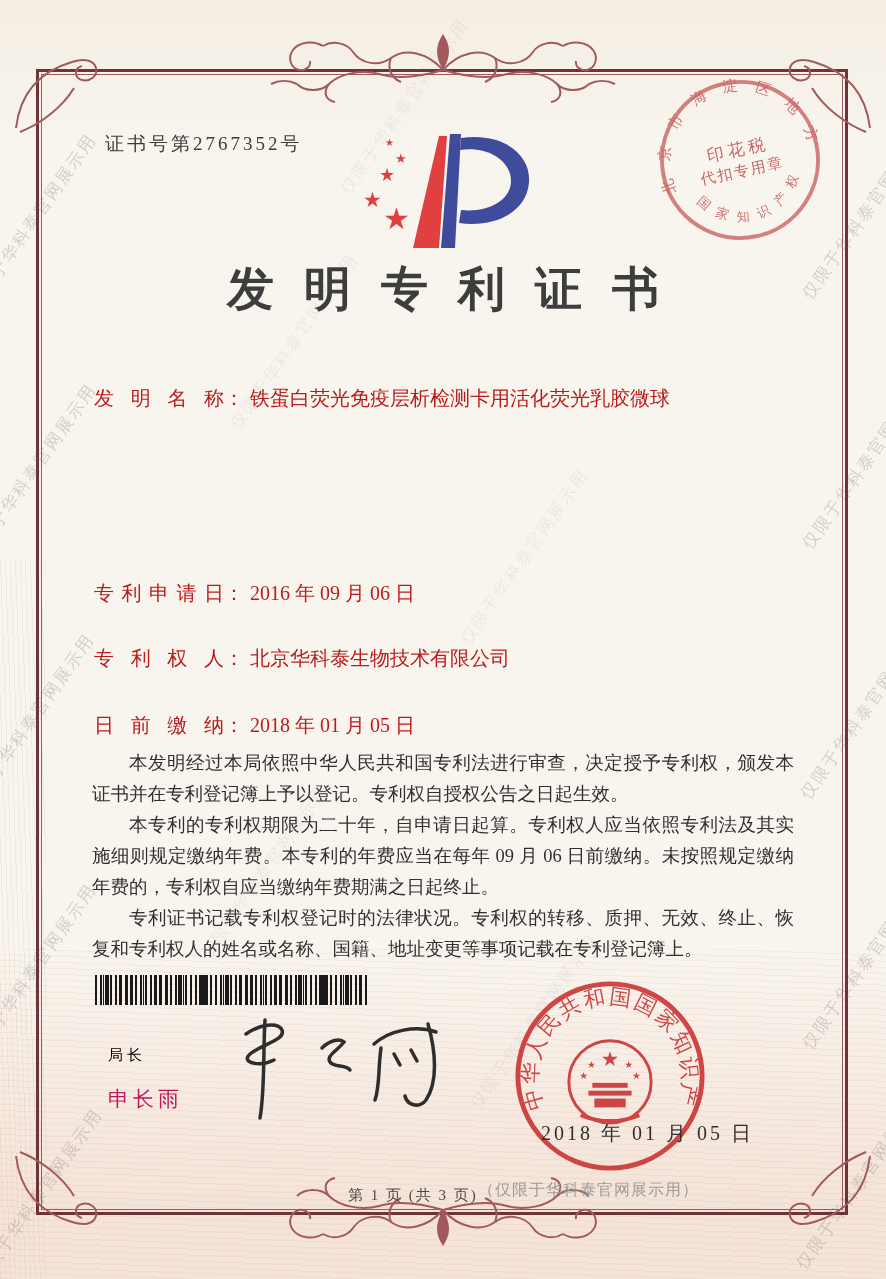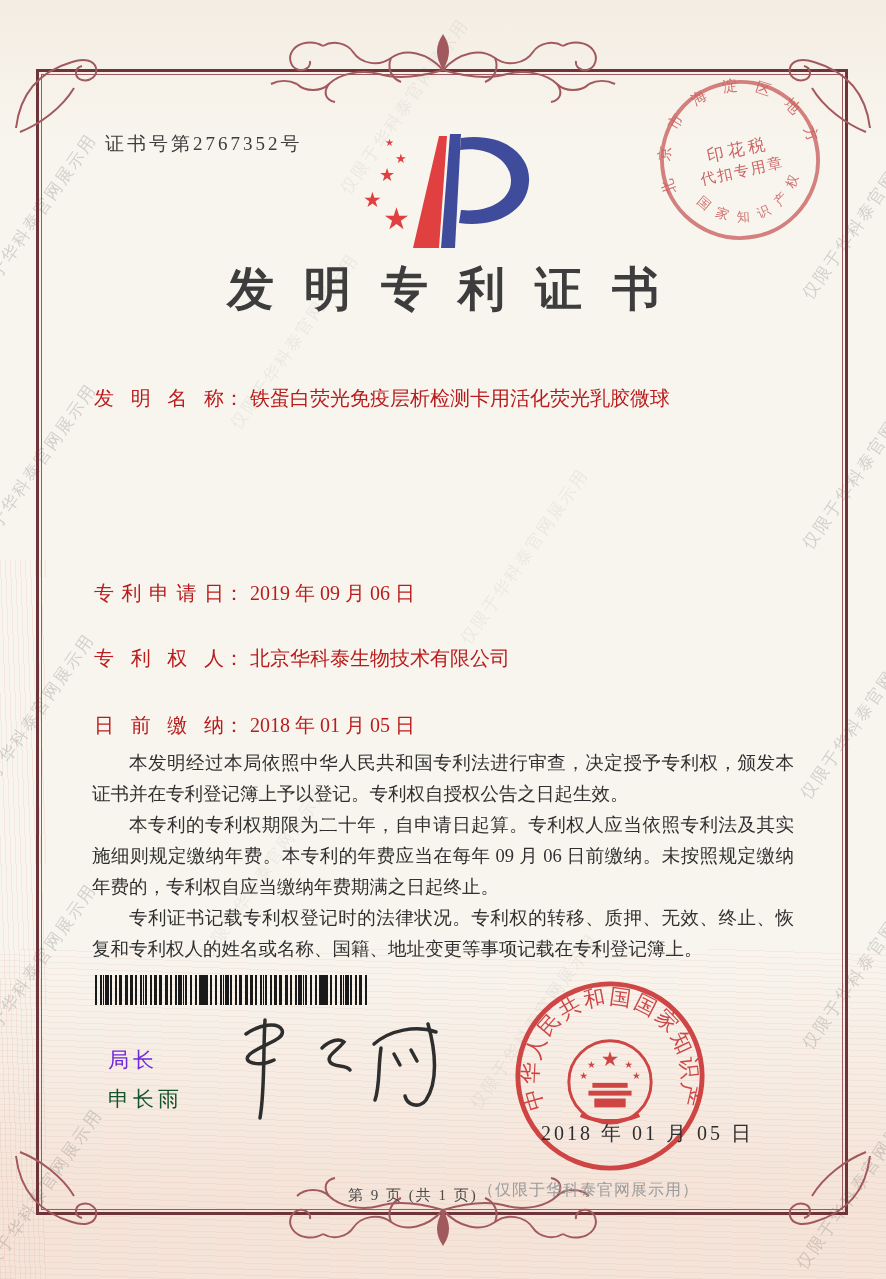--- a/index.html
+++ b/index.html
@@ -31,22 +31,22 @@
   .flabel{display:inline-block;width:130px;text-align:justify;text-align-last:justify;vertical-align:bottom;}
   .fcolon{margin-right:6px;}
   .paras{position:absolute;left:92px;top:748px;width:702px;font-size:18.5px;
     line-height:31px;color:#303030;text-align:justify;}
   .paras p{margin:0;text-indent:2em;}
   .barcode{position:absolute;left:95px;top:975px;width:272px;height:30px;
     background-image:
       repeating-linear-gradient(90deg,#191919 0 2px,transparent 2px 5px),
       repeating-linear-gradient(90deg,#191919 0 1px,transparent 1px 8px),
       repeating-linear-gradient(90deg,transparent 0 11px,#191919 11px 14px,transparent 14px 24px);}
-  .director-label{position:absolute;left:108px;top:1046px;font-size:21px;color:#6d28d9;letter-spacing:4px;}
-  .director-name{position:absolute;left:108px;top:1085px;font-size:21px;color:#14532d;letter-spacing:4px;}
+  .director-label{position:absolute;left:108px;top:1046px;font-size:15px;color:#000000;letter-spacing:4px;}
+  .director-name{position:absolute;left:108px;top:1085px;font-size:21px;color:#be185d;letter-spacing:4px;}
   .signature{position:absolute;left:218px;top:1012px;}
   .seal{position:absolute;left:512px;top:978px;}
   .stamp{position:absolute;left:655px;top:75px;transform:rotate(-12deg);opacity:.85;}
   .seal-date{position:absolute;left:541px;top:1120px;font-size:20px;color:#2f2f2f;letter-spacing:3px;z-index:5;}
   .footer{position:absolute;left:0;top:1180px;width:100%;}
   .footer .pageinfo{position:absolute;left:348px;top:6px;font-size:15px;color:#4a4a4a;letter-spacing:2px;}
   .footer .note{position:absolute;left:478px;top:0;font-size:16px;color:#9b9b9b;letter-spacing:1px;}
   
   .logo{position:absolute;left:335px;top:120px;width:220px;height:140px;}
   .logo .star{position:absolute;color:#e04040;line-height:1;}
@@ -159,21 +159,21 @@
     <text x="85" y="80" text-anchor="middle" font-size="17" letter-spacing="4" fill="#c24a4a">印花税</text>
     <text x="85" y="101" text-anchor="middle" font-size="15" letter-spacing="2" fill="#c24a4a">代扣专用章</text>
   </svg>
 
   <div class="title">发明专利证书</div>
 
   <div class="fieldrow" style="top:385px">
     <span class="flabel">发明名称</span><span class="fcolon">：</span><span>铁蛋白荧光免疫层析检测卡用活化荧光乳胶微球</span>
   </div>
   <div class="fieldrow" style="top:580px">
-    <span class="flabel">专利申请日</span><span class="fcolon">：</span><span>2019 年 09 月 06 日</span>
+    <span class="flabel">专利申请日</span><span class="fcolon">：</span><span>2016 年 09 月 06 日</span>
   </div>
   <div class="fieldrow" style="top:645px">
     <span class="flabel">专利权人</span><span class="fcolon">：</span><span>北京华科泰生物技术有限公司</span>
   </div>
   <div class="fieldrow" style="top:712px">
     <span class="flabel">日前缴纳</span><span class="fcolon">：</span><span>2018 年 01 月 05 日</span>
   </div>
 
   <div class="paras">
     <p>本发明经过本局依照中华人民共和国专利法进行审查，决定授予专利权，颁发本证书并在专利登记簿上予以登记。专利权自授权公告之日起生效。</p>
@@ -213,17 +213,17 @@
       <text x="127" y="103" text-anchor="middle" font-size="10">★</text>
       <rect x="82" y="107" width="36" height="5"></rect>
       <rect x="78" y="115" width="44" height="5"></rect>
       <rect x="84" y="123" width="32" height="9"></rect>
       <path d="M70,140 Q100,152 130,140" fill="none" stroke="#c92f2f" stroke-width="4"></path>
     </g>
   </svg>
   <div class="seal-date">2018 年 01 月 05 日</div>
 
   <div class="footer">
-    <span class="pageinfo">第 9 页 (共 1 页)</span>
+    <span class="pageinfo">第 1 页 (共 3 页)</span>
     <span class="note">（仅限于华科泰官网展示用）</span>
   </div>
 
 </div>
 
 </body></html>

